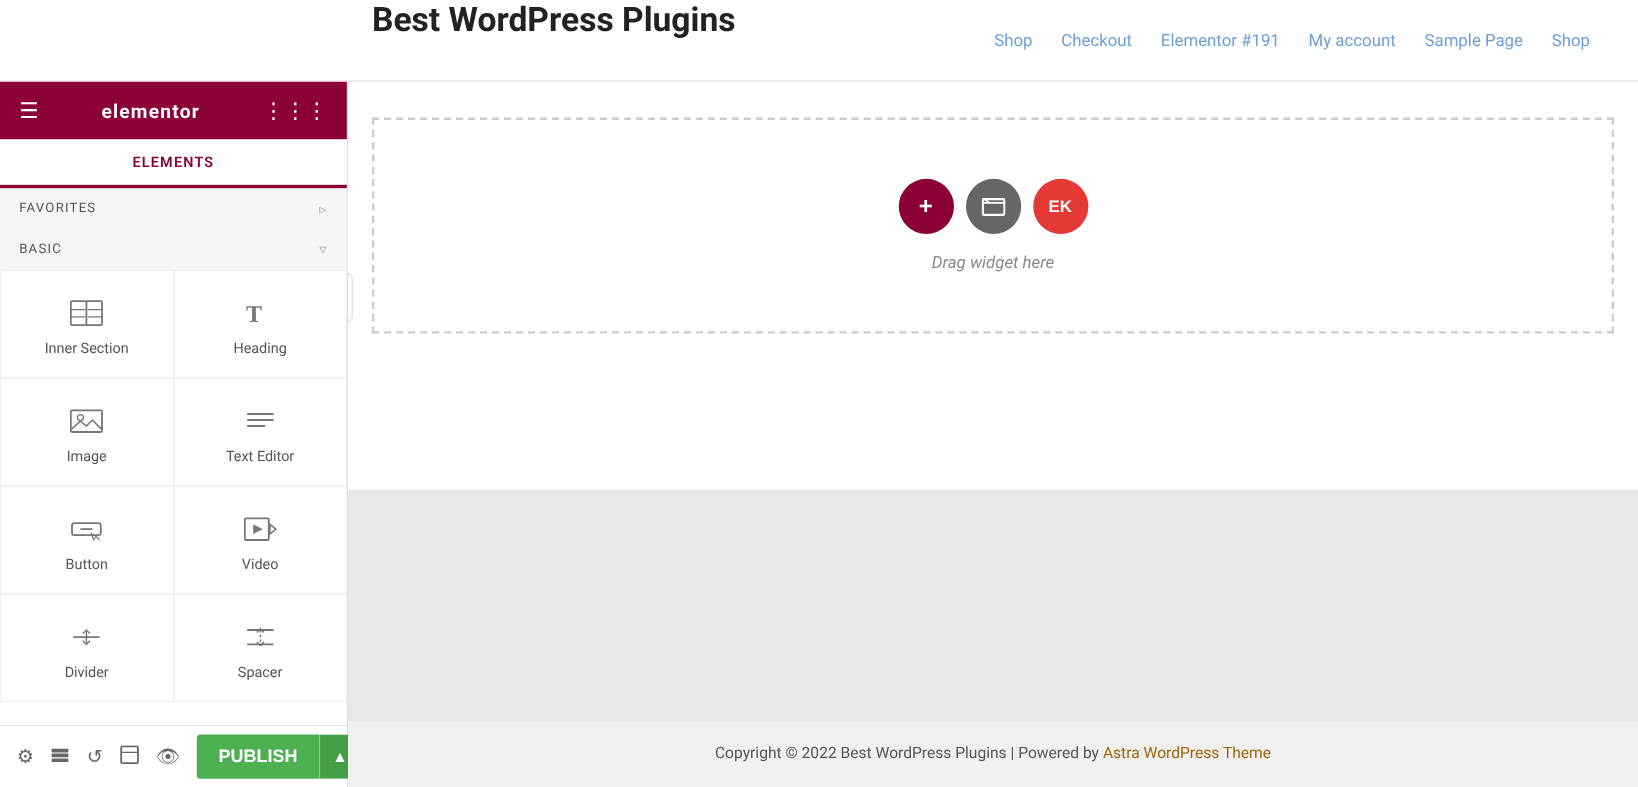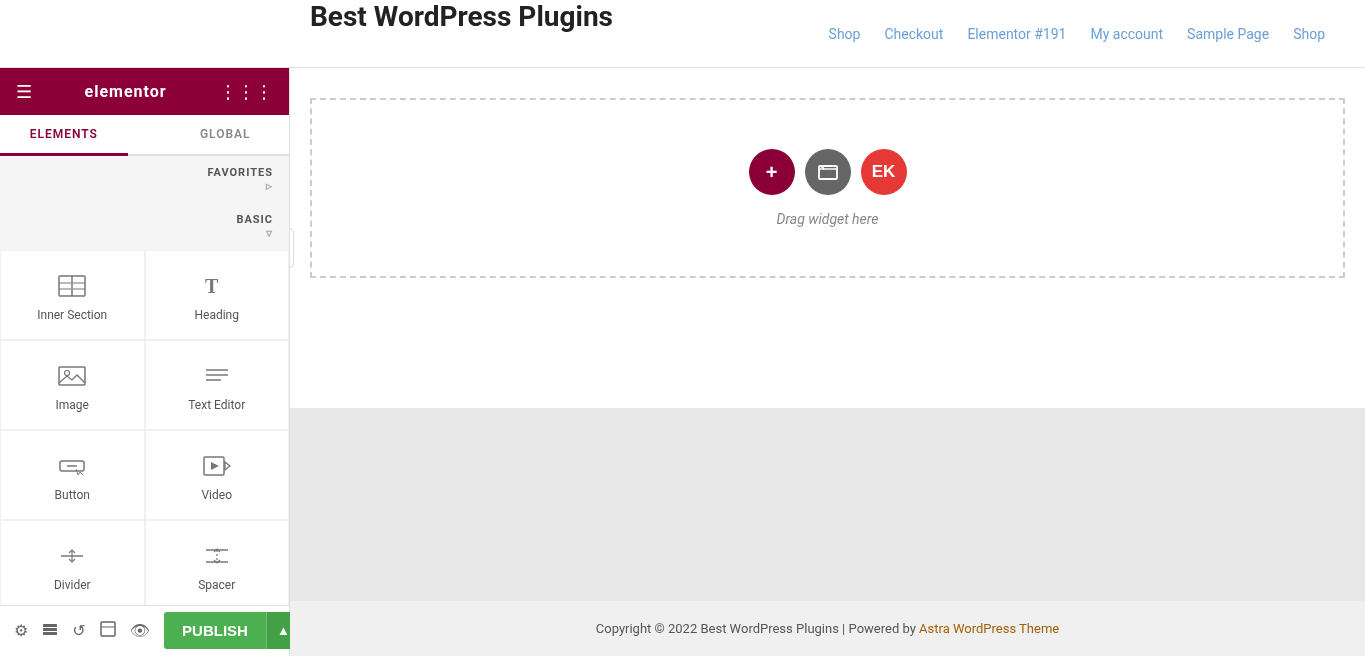--- a/index.html
+++ b/index.html
@@ -120,30 +120,29 @@
       left: 8px;
       top: 50%;
       transform: translateY(-50%);
       font-size: 12px;
       color: #aaa;
     }
 
     
     .sidebar-section-header {
       display: flex;
-      align-items: flex-end;
+      align-items: flex-start;
       justify-content: space-between;
       padding: 10px 16px;
       background: #f5f5f5;
       font-size: 11px;
-      font-weight: 700;
+      font-weight: 400;
       letter-spacing: 1px;
       color: #555;
       cursor: pointer;
-      flex-direction: column;
     }
     .sidebar-section-header .arrow {
       font-size: 12px;
       color: #aaa;
     }
 
     
     .widget-grid {
       display: grid;
       grid-template-columns: 1fr 1fr;
@@ -330,21 +329,20 @@
     <div class="sidebar-topbar">
       <span class="hamburger-icon">☰</span>
       <span class="elementor-logo">elementor</span>
       <span class="grid-icon">
         ⋮⋮⋮
       </span>
     </div>
 
     <div class="sidebar-tabs">
       <div class="sidebar-tab active">ELEMENTS</div>
-      <div class="sidebar-tab">GLOBAL</div>
     </div>
 
 
     <div class="sidebar-section-header favorites-section">
       <span>FAVORITES</span>
       <span class="arrow">▹</span>
     </div>
 
     <div class="sidebar-section-header">
       <span>BASIC</span>
@@ -466,21 +464,21 @@
             <div class="drop-zone">
               <div class="drop-buttons">
                 <button class="drop-btn drop-btn-plus">+</button>
                 <button class="drop-btn drop-btn-folder">
                   <svg width="20" height="20" viewBox="0 0 20 20" fill="none">
                       <rect x="1" y="4" width="18" height="13" rx="1" fill="none" stroke="#fff" stroke-width="1.8"></rect>
                       <path d="M1 7h18" stroke="#fff" stroke-width="1.5"></path>
                       <path d="M1 4 Q4 4 6 7" stroke="#fff" stroke-width="1.5" fill="none"></path>
                     </svg>
                 </button>
-                <button class="drop-btn drop-btn-ek" style="font-size:17px;font-weight:700;">EK</button>
+                <button class="drop-btn drop-btn-ek" style="font-size:14px;font-weight:700;">EK</button>
               </div>
               <span class="drop-text">Drag widget here</span>
             </div>
           </div>
         </div>
       </div>
     </div>
     <div class="canvas-footer">
       <span>Copyright © 2022 Best WordPress Plugins | Powered by </span><a href="#">Astra WordPress Theme</a>
     </div>

